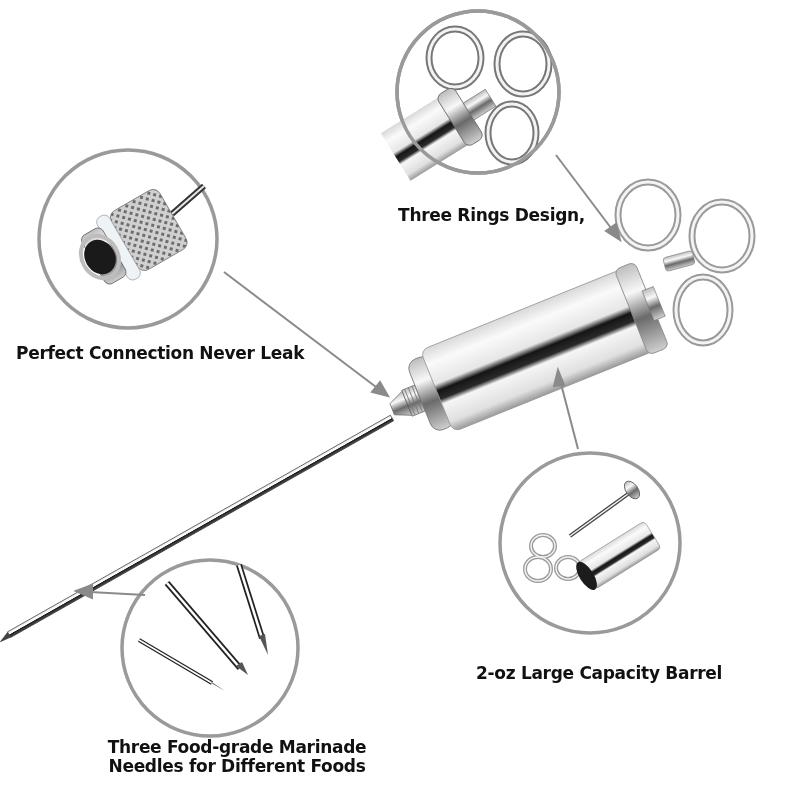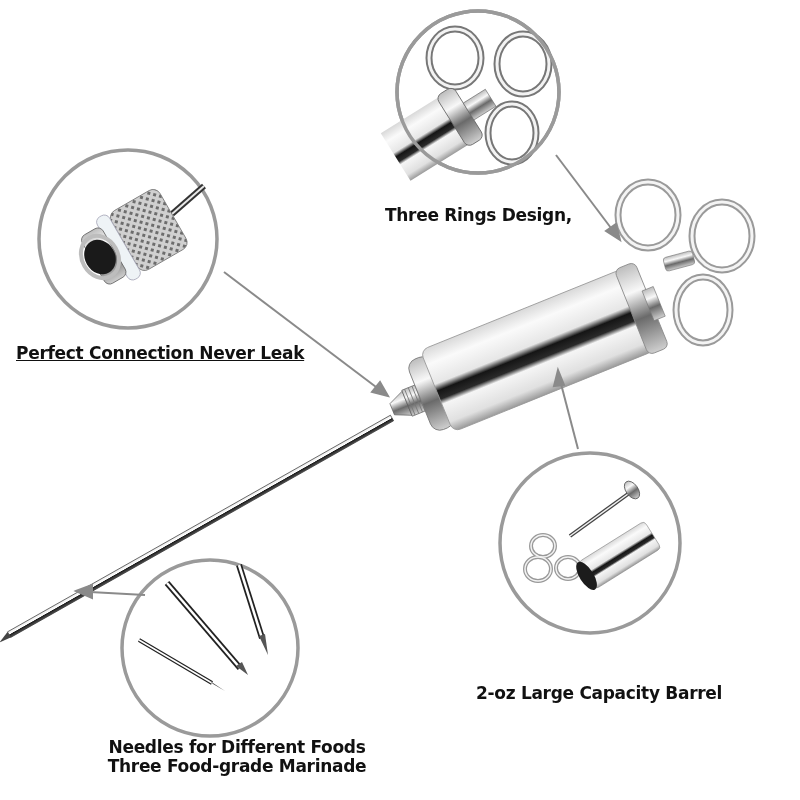--- a/index.html
+++ b/index.html
@@ -2,23 +2,23 @@
 <html><head>
 <meta charset="utf-8">
 <style>
   html, body { margin: 0; padding: 0; background: #ffffff; }
   body { width: 800px; height: 800px; position: relative; overflow: hidden;
          font-family: "DejaVu Sans", "Liberation Sans", sans-serif; }
   .canvas { position: absolute; left: 0; top: 0; width: 800px; height: 800px; }
   .label { position: absolute; font-weight: bold; color: #111111; font-size: 17px;
            line-height: 19px; letter-spacing: -0.3px; white-space: nowrap; }
   .label.center { text-align: center; }
-  #lbl-rings { left: 385px; top: 206px; width: 200px; text-align: left; }
-  #lbl-connection { left: 16px; top: 344px; text-decoration: underline; }
-  #lbl-capacity { left: 476px; top: 664px; margin-top: 20px; }
+  #lbl-rings { left: 385px; top: 206px; width: 200px; text-align: right; }
+  #lbl-connection { left: 16px; top: 344px; }
+  #lbl-capacity { left: 476px; top: 664px; }
   #lbl-needles { left: 92px; top: 738px; width: 290px; text-align: center; }
 </style>
 </head>
 <body>
 
 <svg class="canvas" viewBox="0 0 800 800" xmlns="http://www.w3.org/2000/svg">
   <defs>
     <linearGradient id="barrelGrad" x1="0" y1="0" x2="0" y2="1">
       <stop offset="0" stop-color="#d9d9d9"></stop>
       <stop offset="0.18" stop-color="#fafafa"></stop>
@@ -172,15 +172,15 @@
 
 <div id="lbl-connection" class="label">
   <div>Perfect Connection Never Leak</div>
 </div>
 
 <div id="lbl-capacity" class="label">
   <div>2-oz Large Capacity Barrel</div>
 </div>
 
 <div id="lbl-needles" class="label center">
+  <div>Three Food-grade Marinade</div>
   <div>Needles for Different Foods</div>
-  <div>Three Food-grade Marinade</div>
 </div>
 
 </body></html>

